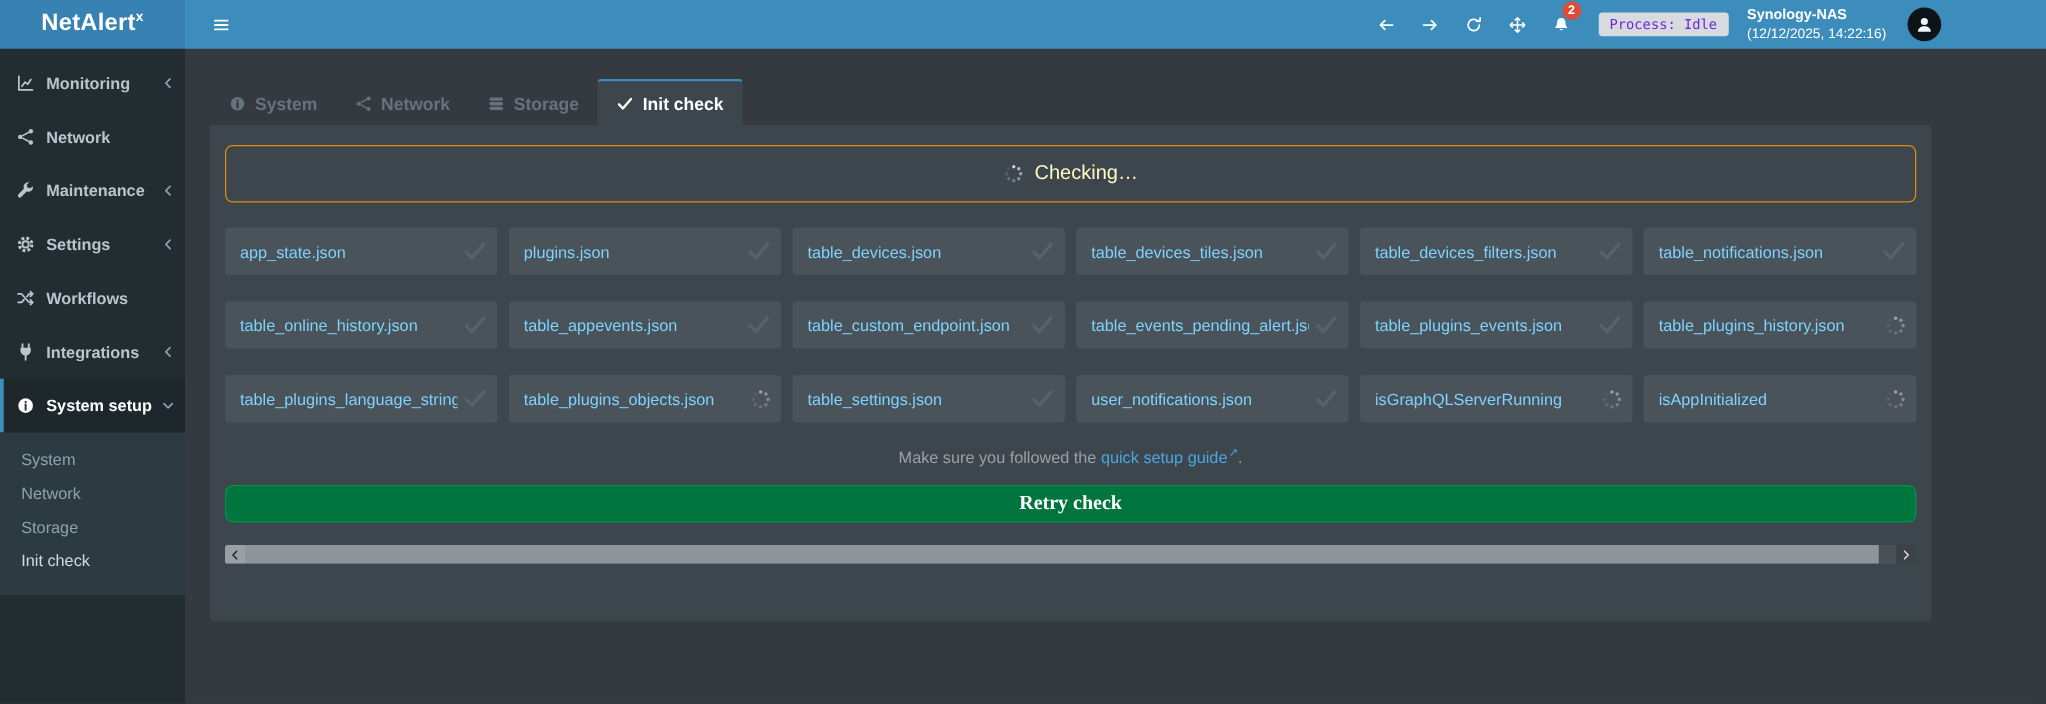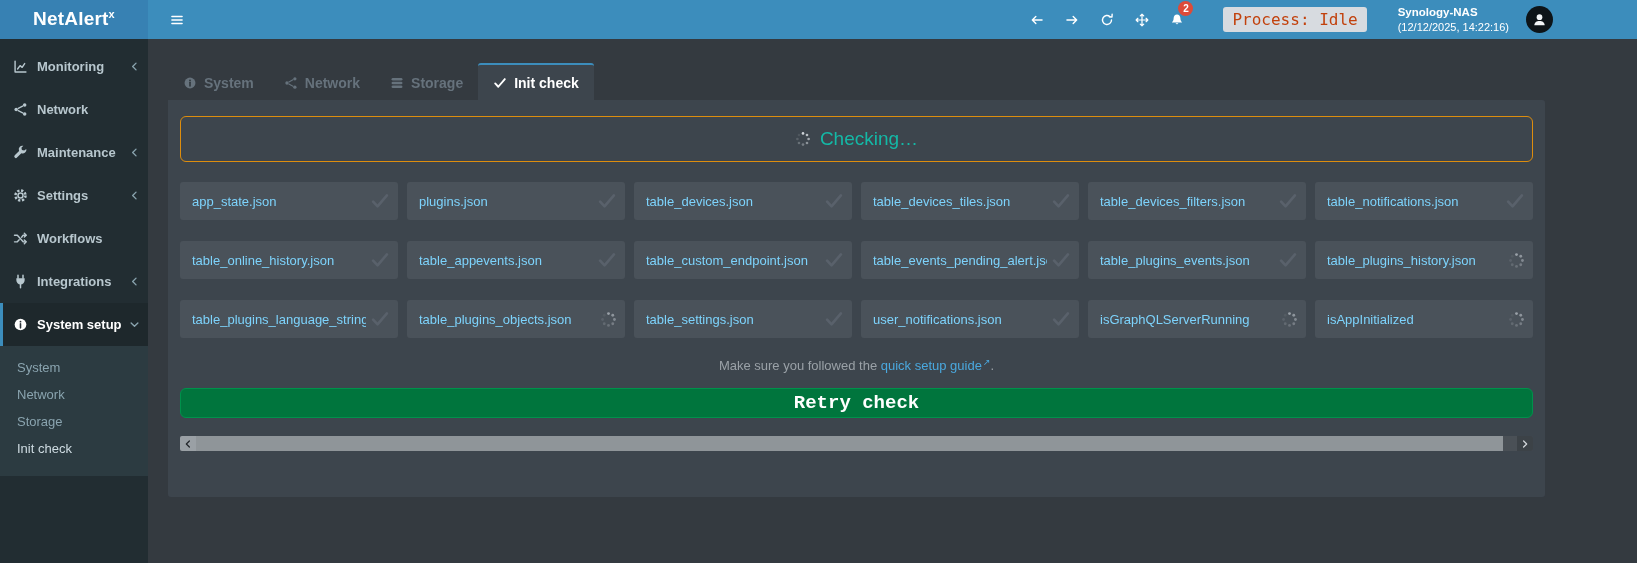--- a/index.html
+++ b/index.html
@@ -18,21 +18,21 @@
   
   header{height:39px;flex:none;display:flex;background:var(--navbar);}
   .logo{width:148px;flex:none;background:var(--logo_bg);display:flex;align-items:center;justify-content:center;cursor:pointer;}
   .brand{font-size:19px;font-weight:700;letter-spacing:.2px;}
   .brand sup{font-size:11px;font-weight:700;}
   .navbar{flex:1;display:flex;align-items:center;padding:0 14px;}
   .nav-btn{display:inline-flex;align-items:center;justify-content:center;width:30px;height:39px;cursor:pointer;color:#fff;position:relative;}
   .nav-btn .icon{width:14px;height:14px;}
   .nav-right{margin-left:auto;display:flex;align-items:center;gap:5px;padding-right:70px;}
   .badge{position:absolute;top:1px;right:-1px;background:var(--badge_red);color:#fff;font-size:10px;font-weight:700;min-width:15px;height:15px;line-height:15px;border-radius:8px;text-align:center;padding:0 3px;}
-  .process-badge{background:#d7dbe0;color:#c2410c;font-family:"DejaVu Sans Mono","Liberation Mono",monospace;font-size:16px;padding:3px 9px;border-radius:3px;margin:0 26px;white-space:nowrap;}
+  .process-badge{background:#d7dbe0;color:#6d28d9;font-family:"DejaVu Sans Mono","Liberation Mono",monospace;font-size:11px;padding:3px 9px;border-radius:3px;margin:0 10px;white-space:nowrap;}
   .host{line-height:1.3;font-size:11.5px;margin-right:12px;}
   .host-name{font-weight:700;}
   .host-time{font-size:11px;}
   .avatar{width:27px;height:27px;border-radius:50%;background:#0d1418;display:flex;align-items:center;justify-content:center;cursor:pointer;}
   .avatar .icon{width:15px;height:15px;color:#f2f5f7;}
 
   
   .body-row{flex:1;display:flex;min-height:0;}
   aside{width:148px;flex:none;background:var(--sidebar_bg);padding-top:6px;}
   .sb-item{display:flex;align-items:center;height:43px;padding:0 8px 0 10px;color:#b8c7ce;font-size:13px;font-weight:600;cursor:pointer;border-left:3px solid transparent;}
@@ -44,31 +44,31 @@
   .sub-item{display:block;padding:5px 12px 5px 17px;color:#8aa4af;font-size:13px;line-height:17px;cursor:pointer;}
   .sub-item.active{color:#cfdce2;}
 
   
   main{flex:1;min-width:0;padding:24px 92px 0 20px;}
   .tabs{display:flex;}
   .tab{display:flex;align-items:center;gap:7px;padding:10px 15px 9px;font-size:14px;font-weight:600;color:#66727c;cursor:pointer;border-top:2px solid transparent;border-radius:3px 3px 0 0;}
   .tab .icon{width:14px;height:14px;}
   .tab.active{background:var(--pane_bg);color:#fff;border-top-color:var(--accent);}
   .pane{background:var(--pane_bg);padding:16px 12px 46px;border-radius:0 3px 3px 3px;}
-  .checking-box{height:46px;border:1px solid var(--warning_border);border-radius:6px;display:flex;align-items:center;justify-content:center;gap:9px;font-size:19px;color:#14b8a6;}
+  .checking-box{height:46px;border:1px solid var(--warning_border);border-radius:6px;display:flex;align-items:center;justify-content:center;gap:9px;font-size:16px;color:#fef9c3;}
   .checking-box .icon{width:16px;height:16px;color:#ced3d8;}
   .grid{margin-top:20px;display:grid;grid-template-columns:repeat(6,1fr);column-gap:9px;row-gap:21px;}
   .check-card{height:38px;background:var(--card_bg);border-radius:3px;display:flex;align-items:center;justify-content:space-between;padding:0 8px 0 12px;min-width:0;}
   .card-label{font-size:13px;color:#7dd3fc;white-space:nowrap;overflow:hidden;}
   .card-check{width:20px;height:20px;color:#59616b;margin-left:4px;}
   .card-spinner{width:17px;height:17px;color:#9aa1a8;margin-left:4px;}
   .note{margin-top:19px;text-align:center;font-size:13px;color:#9aa1a7;}
   .note a{color:var(--link);text-decoration:none;cursor:pointer;}
   .note .ext{font-size:9px;margin-left:1px;color:var(--link);}
-  .retry{display:block;width:100%;height:30px;margin-top:15px;background:var(--success_btn);border:1px solid #00914b;border-radius:6px;color:#fff;font-weight:700;font-size:19px;font-family:Liberation Mono, monospace;cursor:pointer;}
+  .retry{display:block;width:100%;height:30px;margin-top:15px;background:var(--success_btn);border:1px solid #00914b;border-radius:6px;color:#fff;font-weight:700;font-size:16px;font-family:Liberation Serif, serif;cursor:pointer;}
   .scrollbar{margin-top:18px;height:15px;display:flex;background:#4a5056;border-radius:2px;overflow:hidden;}
   .sb-btn{width:16px;display:flex;align-items:center;justify-content:center;cursor:pointer;}
   .sb-btn .icon{width:10px;height:10px;}
   .sb-btn.left{background:#9aa0a5;color:#23272b;}
   .sb-btn.right{background:#3c4247;color:#d6dade;}
   .sb-thumb{flex:1;background:#8f9599;margin-right:14px;cursor:grab;}
 </style>
 </head>
 <body>
 

